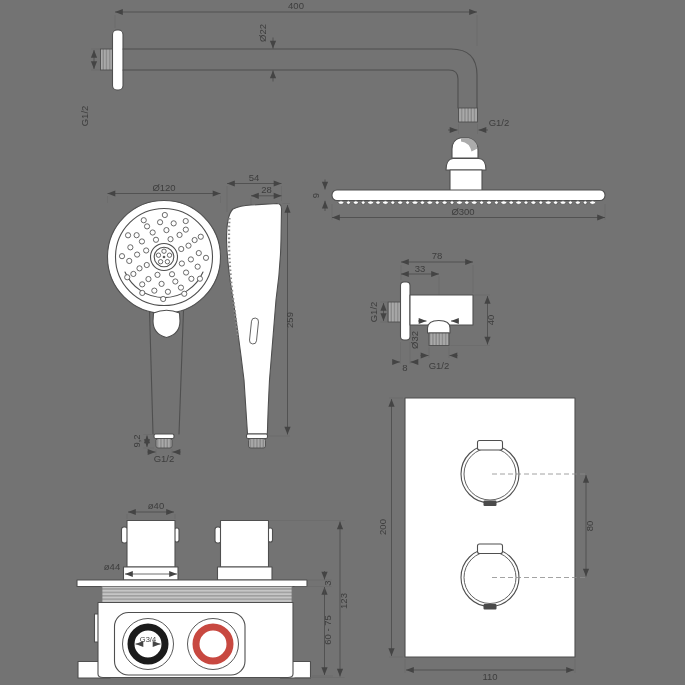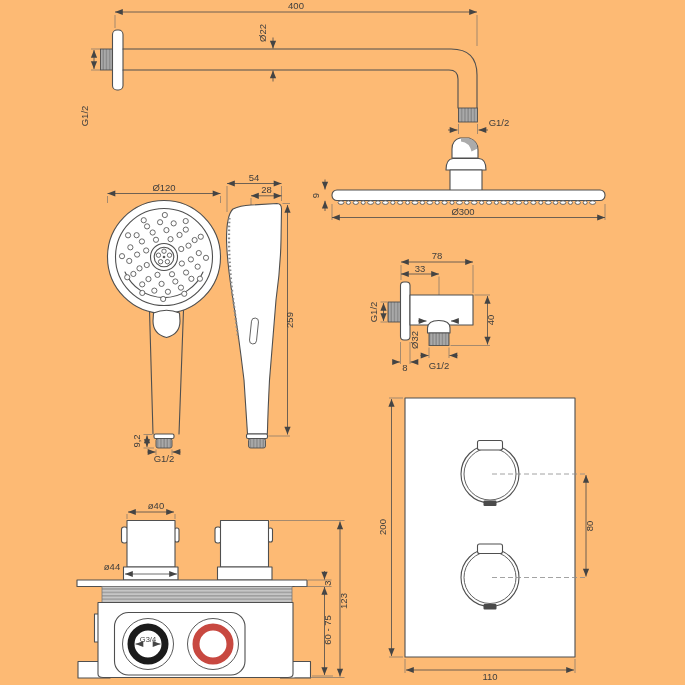--- a/index.html
+++ b/index.html
@@ -1,16 +1,16 @@
 <!DOCTYPE html>
 <html><head>
 <meta charset="utf-8">
 <style>
   html,body{margin:0;padding:0;background:#ffffff;}
-  .canvas{width:685px;height:685px;background:#fdba74;position:relative;overflow:hidden;}
+  .canvas{width:685px;height:685px;background:#737373;position:relative;overflow:hidden;}
   svg{display:block;}
   svg text{font-family:"Liberation Sans",sans-serif;font-size:9.5px;fill:#3d3d3d;text-anchor:middle;}
   text.small{font-size:7.5px;}
   .ol{fill:#ffffff;stroke:#4f4f4f;stroke-width:1.1;stroke-linejoin:round;}
   .ln{fill:none;stroke:#4f4f4f;stroke-width:1.1;stroke-linejoin:round;stroke-linecap:round;}
   .dim{fill:none;stroke:#4a4a4a;stroke-width:0.8;}
   .ext{fill:none;stroke:#6a6a6a;stroke-width:0.6;}
   .dash{fill:none;stroke:#8c8c8c;stroke-width:0.8;stroke-dasharray:5 3;}
   .thr{stroke:#4f4f4f;stroke-width:0.9;}
   .noz{fill:#ffffff;stroke:#5a5a5a;stroke-width:0.9;}

